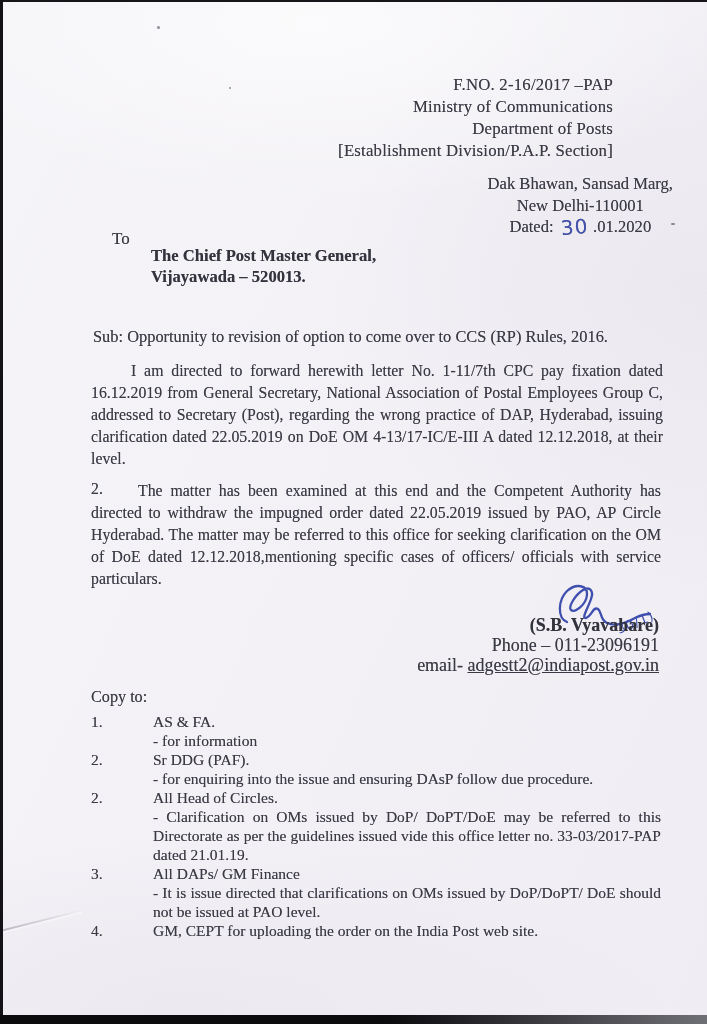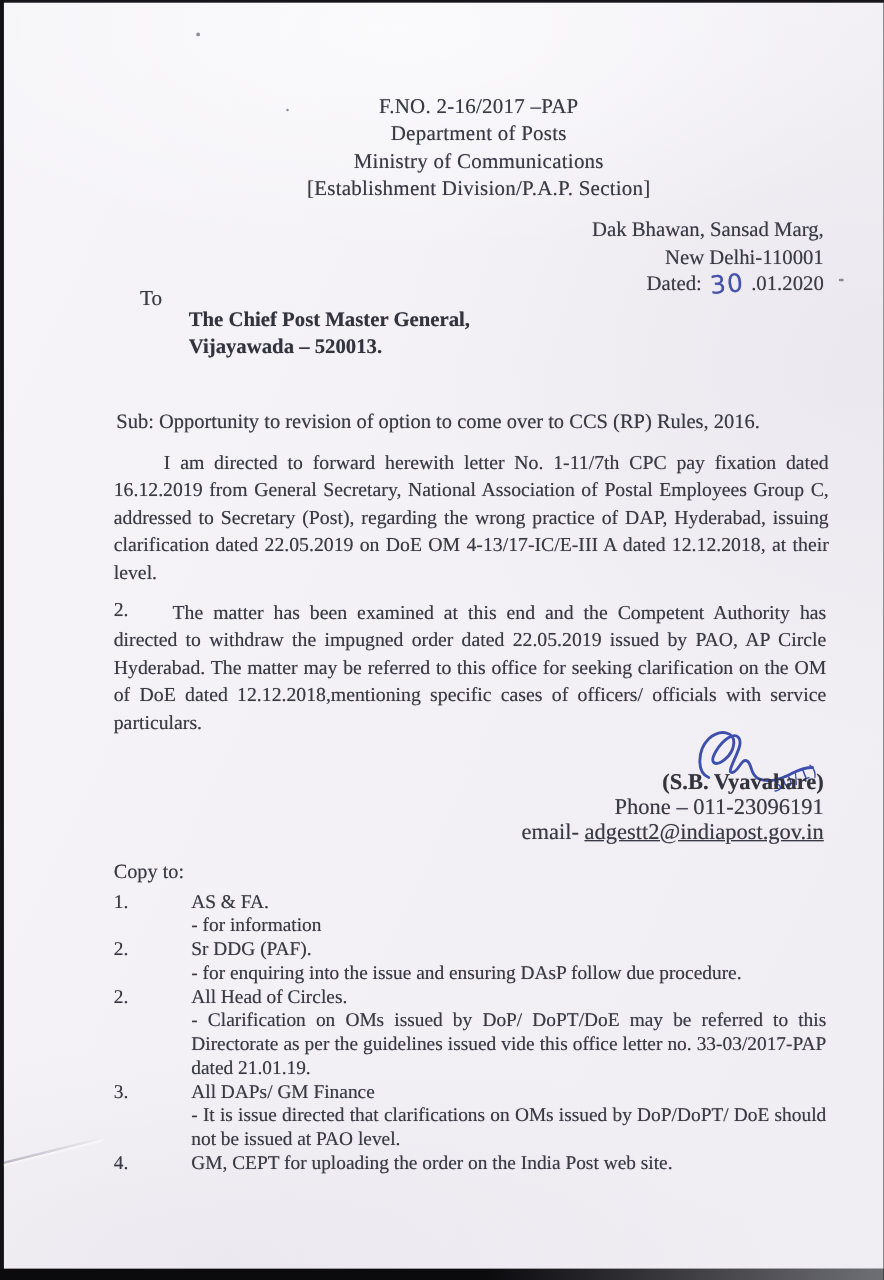--- a/index.html
+++ b/index.html
@@ -22,23 +22,23 @@
   .edge-bottom{position:absolute;left:0;bottom:0;width:100%;height:9px;
     background:linear-gradient(90deg,#0b0b0e 0%,#0b0b0e 55%,#6f6f76 100%);}
   .speck{position:absolute;border-radius:50%;background:rgba(70,70,85,.6);}
   .crease{position:absolute;left:-6px;top:918px;width:86px;height:2px;border-radius:2px;
     background:linear-gradient(90deg, rgba(140,135,152,.55), rgba(180,176,192,0));
     transform:rotate(-14deg);box-shadow:0 1px 2px rgba(255,255,255,.8);}
 
   .ink{color:#3a3a44;text-shadow:0 0 .6px rgba(55,55,68,.55);}
   .hand{font-family:"DejaVu Sans",sans-serif;color:#4252ae;}
 
-  .header-block{position:absolute;left:150px;top:72px;width:460px;text-align:center;
+  .header-block{position:absolute;left:150px;top:72px;width:460px;text-align:right;
     font-size:16.8px;line-height:22px;letter-spacing:.2px;}
-  .addr-block{position:absolute;right:48px;top:171px;text-align:right;
+  .addr-block{position:absolute;right:34px;top:171px;text-align:center;
     font-size:16.6px;line-height:21.5px;}
   .dated-line .hand{display:inline-block;font-size:20px;transform:rotate(-5deg);
     letter-spacing:1px;margin:0 5px 0 7px;vertical-align:-2px;}
   .to-label{position:absolute;left:109px;top:227px;font-size:17px;}
   .recipient{position:absolute;left:148px;top:244px;font-size:16.6px;
     line-height:20.5px;font-weight:bold;color:#33333d;}
   .subject{position:absolute;left:90px;right:50px;top:325px;font-size:16.4px;}
   .para1{position:absolute;left:88px;right:44px;top:358px;margin:0;
     font-size:15.8px;line-height:22px;text-align:justify;text-indent:40px;}
   .para2-wrap{position:absolute;left:88px;right:46px;top:478px;}
@@ -60,22 +60,22 @@
   .copy-note{text-align:justify;}
 </style>
 </head>
 <body>
 
 <div id="scan">
   <div id="paper">
 
     <div class="header-block ink">
       <div>F.NO. 2-16/2017 –PAP</div>
+      <div>Ministry of Communications</div>
       <div>Department of Posts</div>
-      <div>Ministry of Communications</div>
       <div>[Establishment Division/P.A.P. Section]</div>
     </div>
 
     <div class="addr-block ink">
       <div>Dak Bhawan, Sansad Marg,</div>
       <div>New Delhi-110001</div>
       <div class="dated-line"><span>Dated:</span><span class="hand">30</span><span>.01.2020</span></div>
     </div>
 
     <div class="to-label ink">To</div>

